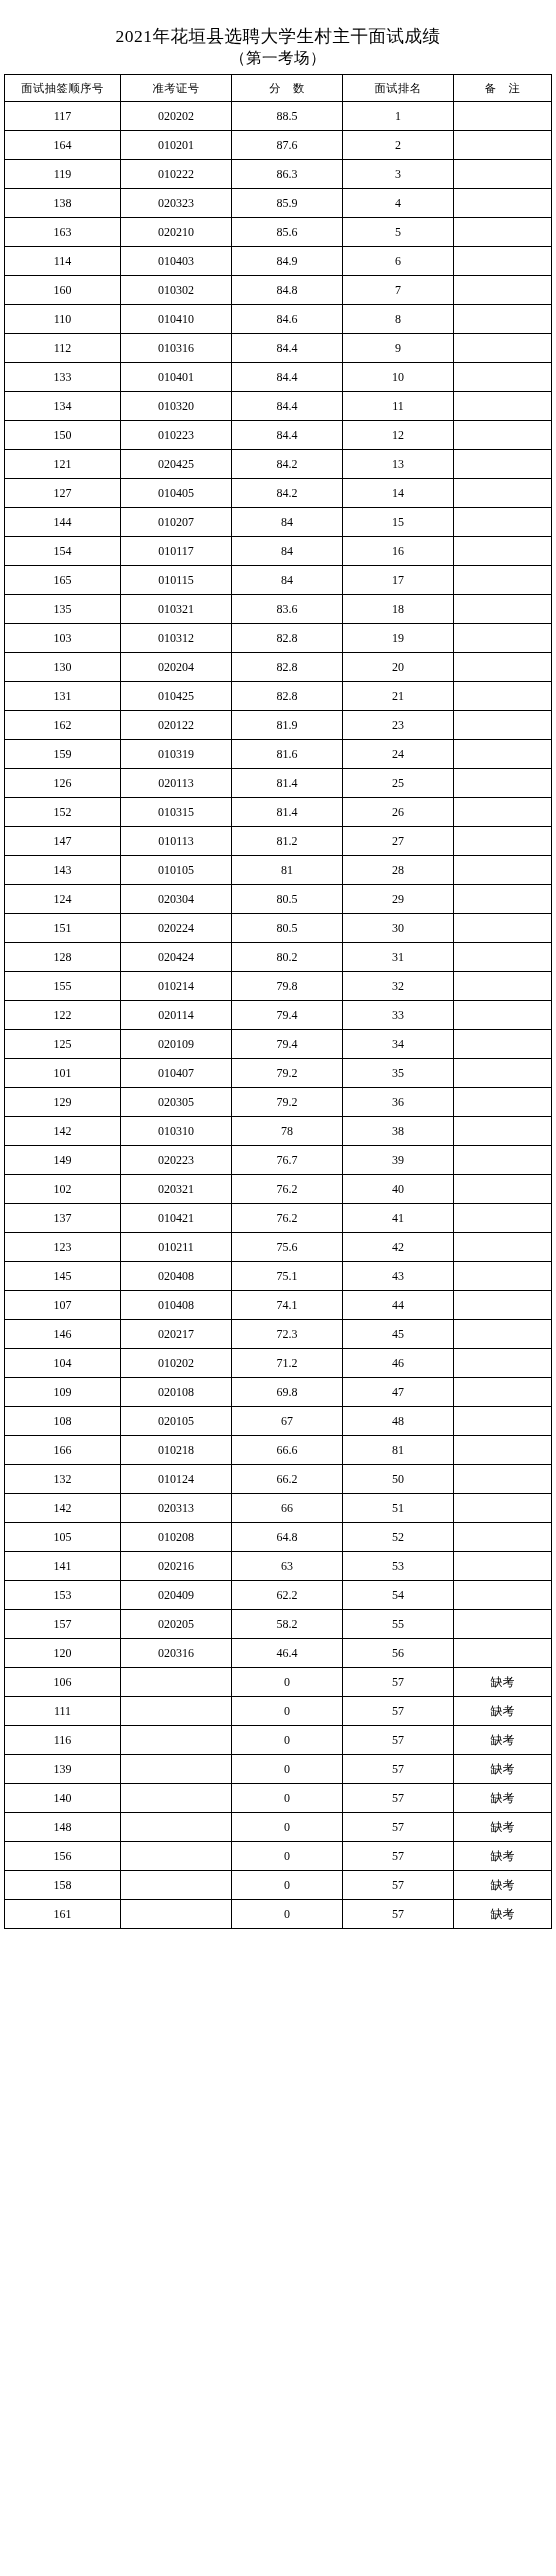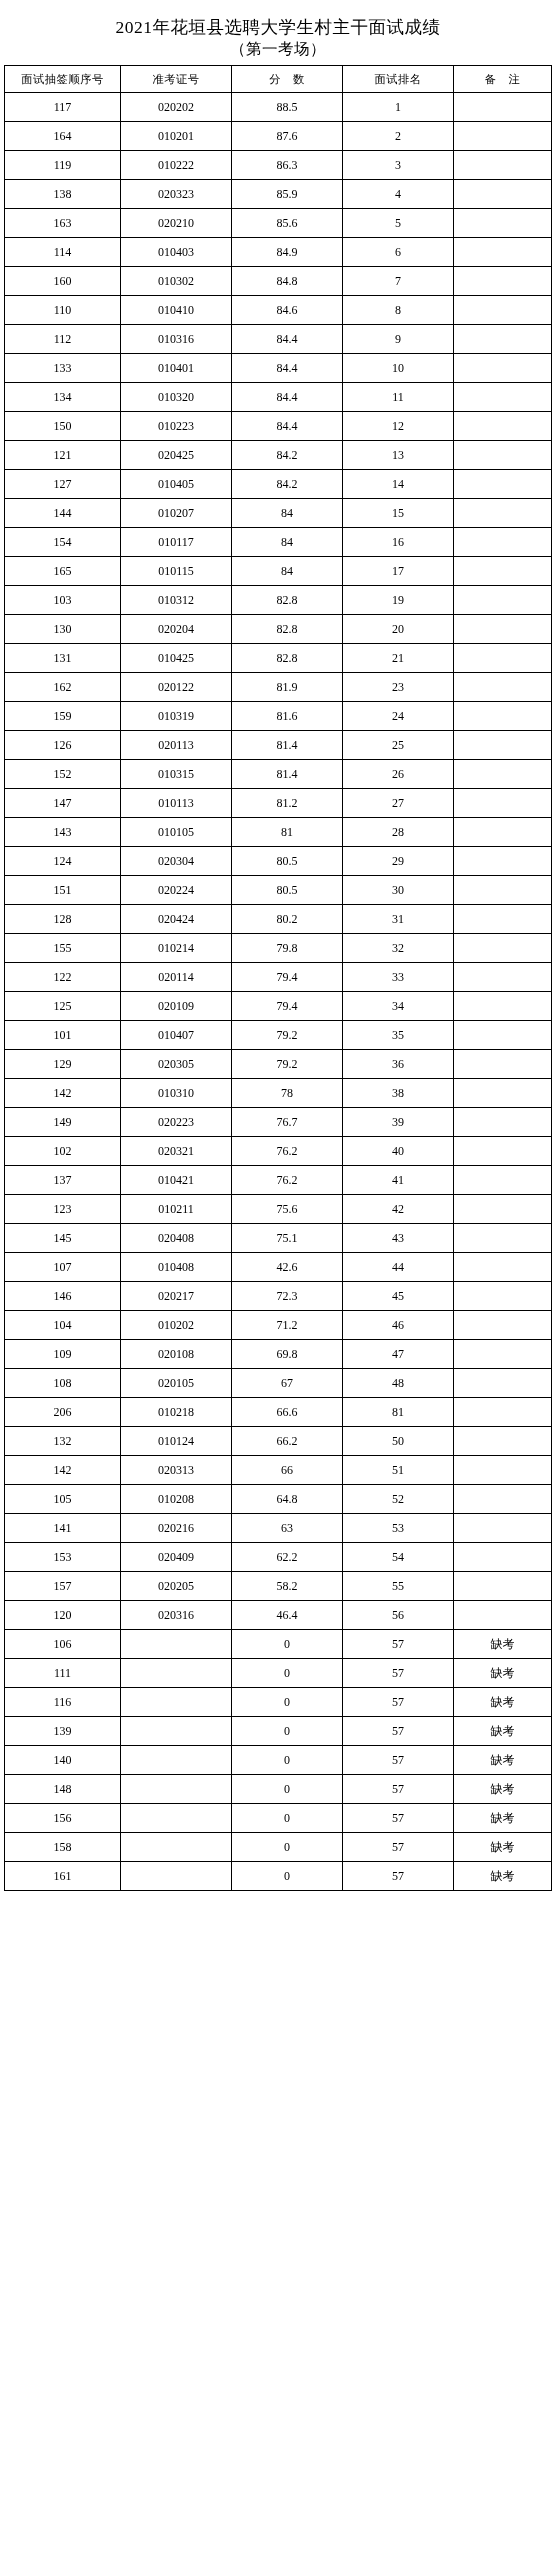--- a/index.html
+++ b/index.html
@@ -12,21 +12,21 @@
     font-family: "Liberation Serif", serif;
     color: #000000;
   }
   .page {
     width: 556px;
     box-sizing: border-box;
     padding: 0;
   }
   .title-block {
     text-align: center;
-    padding-top: 17px;
+    padding-top: 26px;
     padding-bottom: 7.2px;
   }
   .title-main {
     font-size: 17.5px;
     line-height: 1.25;
     letter-spacing: 0.5px;
   }
   .title-sub {
     font-size: 15.5px;
     line-height: 1.25;
@@ -202,20 +202,27 @@
           <td></td>
         </tr>
         <tr>
           <td>165</td>
           <td>010115</td>
           <td>84</td>
           <td>17</td>
           <td></td>
         </tr>
         <tr>
+          <td>135</td>
+          <td>010321</td>
+          <td>83.6</td>
+          <td>18</td>
+          <td></td>
+        </tr>
+        <tr>
           <td>103</td>
           <td>010312</td>
           <td>82.8</td>
           <td>19</td>
           <td></td>
         </tr>
         <tr>
           <td>130</td>
           <td>020204</td>
           <td>82.8</td>
@@ -365,21 +372,21 @@
         <tr>
           <td>145</td>
           <td>020408</td>
           <td>75.1</td>
           <td>43</td>
           <td></td>
         </tr>
         <tr>
           <td>107</td>
           <td>010408</td>
-          <td>42.6</td>
+          <td>74.1</td>
           <td>44</td>
           <td></td>
         </tr>
         <tr>
           <td>146</td>
           <td>020217</td>
           <td>72.3</td>
           <td>45</td>
           <td></td>
         </tr>
@@ -398,21 +405,21 @@
           <td></td>
         </tr>
         <tr>
           <td>108</td>
           <td>020105</td>
           <td>67</td>
           <td>48</td>
           <td></td>
         </tr>
         <tr>
-          <td>206</td>
+          <td>166</td>
           <td>010218</td>
           <td>66.6</td>
           <td>81</td>
           <td></td>
         </tr>
         <tr>
           <td>132</td>
           <td>010124</td>
           <td>66.2</td>
           <td>50</td>

